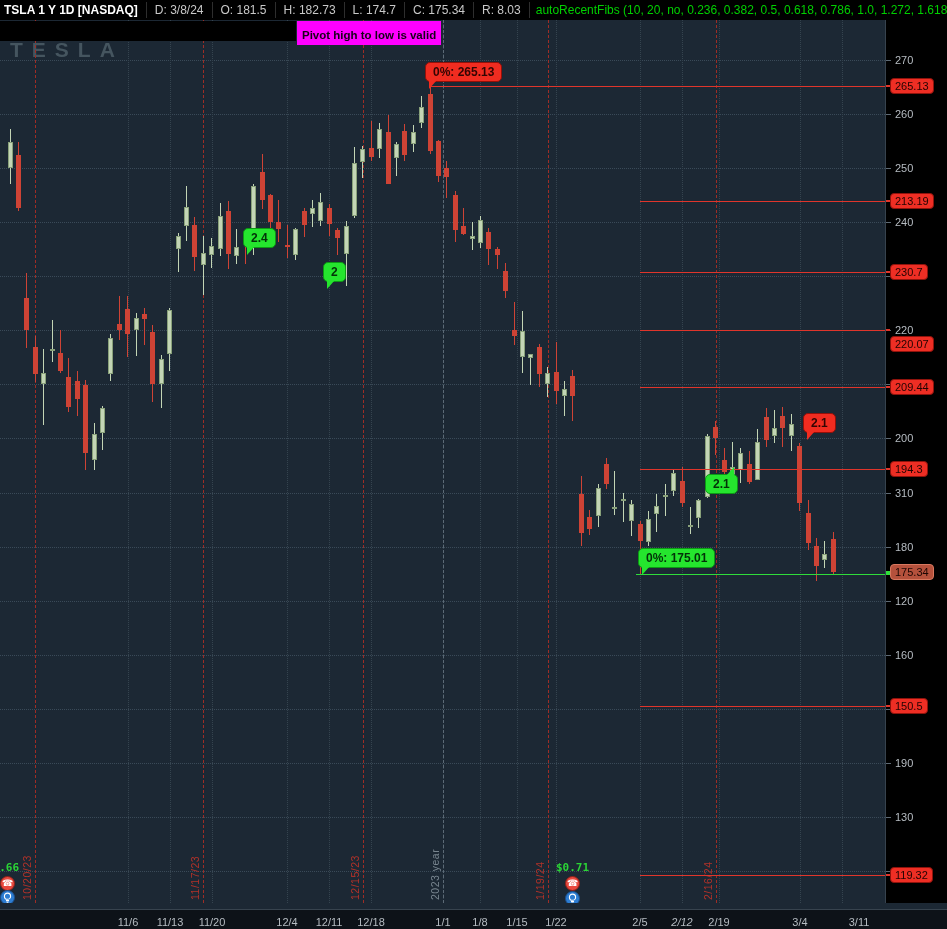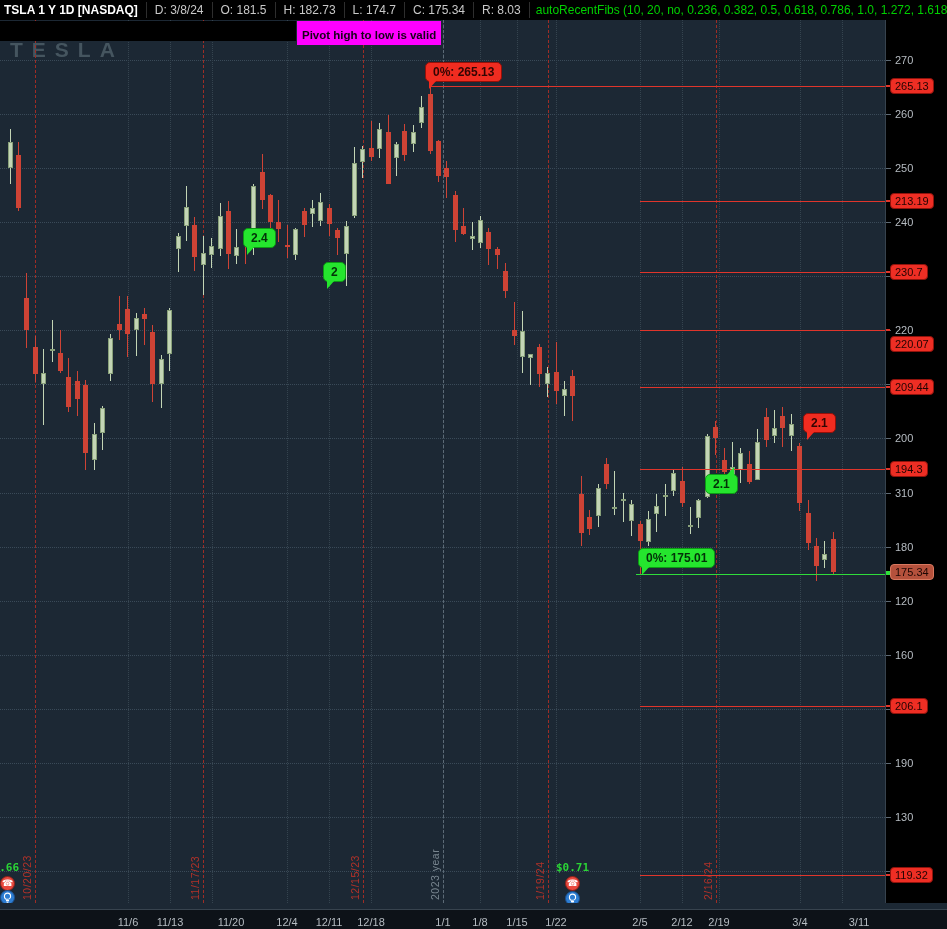--- a/index.html
+++ b/index.html
@@ -593,38 +593,38 @@
       <div class="pb red" style="top: 181.339px;">213.19</div>
       <div class="atick" style="top: 252.495px;"></div>
       <div class="pb red" style="top: 252.495px;">230.7</div>
       <div class="atick" style="top: 309.972px;"></div>
       <div class="pb red" style="top: 324px;">220.07</div>
       <div class="atick" style="top: 367.448px;"></div>
       <div class="pb red" style="top: 367.448px;">209.44</div>
       <div class="atick" style="top: 449.31px;"></div>
       <div class="pb red" style="top: 449.31px;">194.3</div>
       <div class="atick" style="top: 686.136px;"></div>
-      <div class="pb red" style="top: 686.136px;">206.1</div>
+      <div class="pb red" style="top: 686.136px;">150.5</div>
       <div class="atick" style="top: 854.727px;"></div>
       <div class="pb red" style="top: 854.727px;">119.32</div>
       <div class="atick gr" style="top: 553.611px;"></div>
       <div class="atick gr" style="top: 551.827px;"></div>
       <div class="pb cur" style="top: 551.827px;">175.34</div>
     </div>
   <div id="xaxis">
       <div class="xlab" style="left: 128px;">11/6</div>
       <div class="xlab" style="left: 170px; text-align: right;">11/13</div>
-      <div class="xlab" style="left: 212px; margin-left: 19px;">11/20</div>
+      <div class="xlab" style="left: 212px;">11/20</div>
       <div class="xlab" style="left: 287px;">12/4</div>
       <div class="xlab" style="left: 329px;">12/11</div>
       <div class="xlab" style="left: 371px;">12/18</div>
       <div class="xlab" style="left: 443px;">1/1</div>
       <div class="xlab" style="left: 480px;">1/8</div>
       <div class="xlab" style="left: 517px;">1/15</div>
       <div class="xlab" style="left: 556px;">1/22</div>
       <div class="xlab" style="left: 640px;">2/5</div>
-      <div class="xlab" style="left: 682px;">2/12</div>
+      <div class="xlab" style="left: 682px; font-style: italic;">2/12</div>
       <div class="xlab" style="left: 719px;">2/19</div>
       <div class="xlab" style="left: 800px;">3/4</div>
       <div class="xlab" style="left: 842px; margin-left: 17px;">3/11</div>
     </div>
 
 </div>
 
 </body></html>

